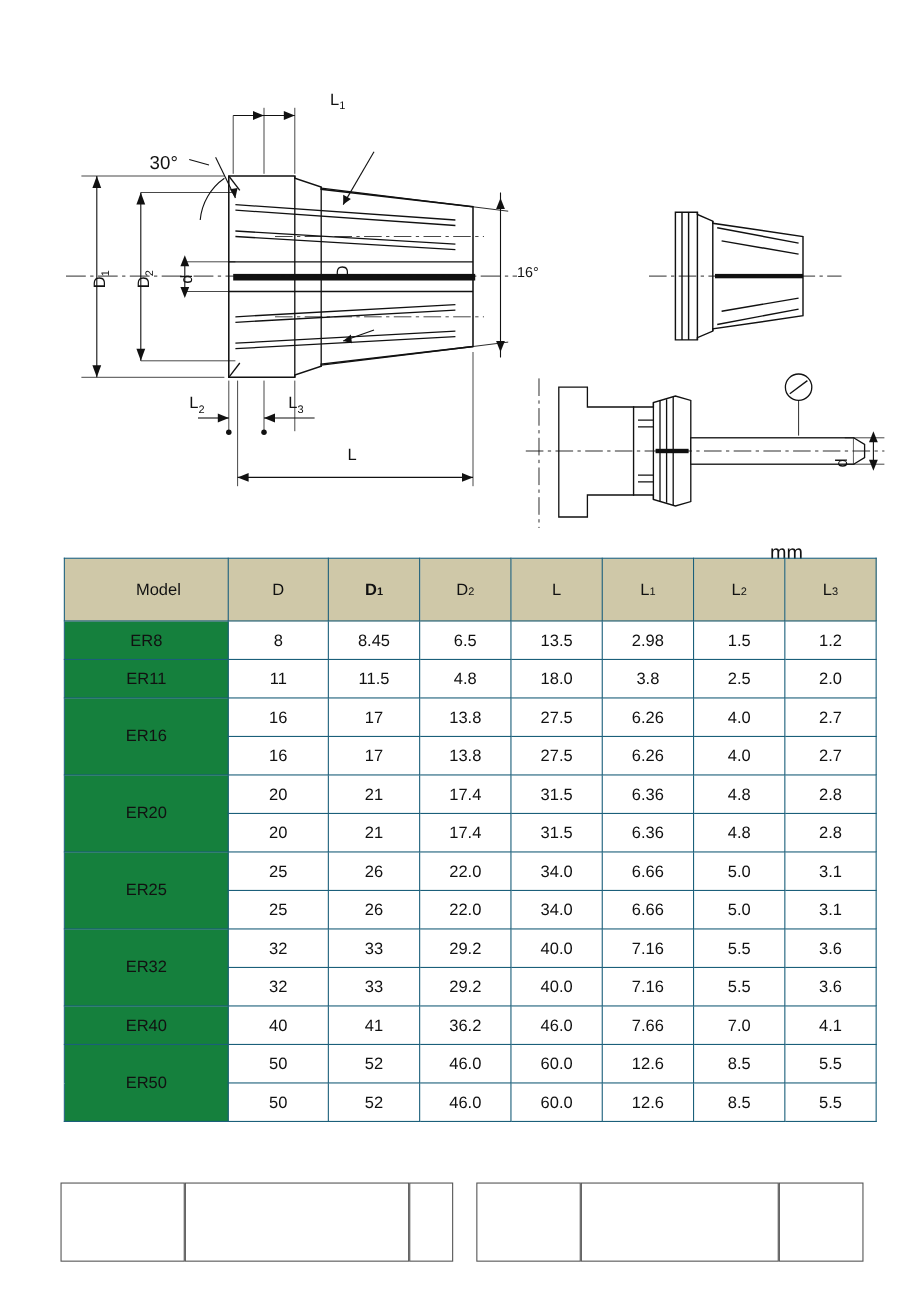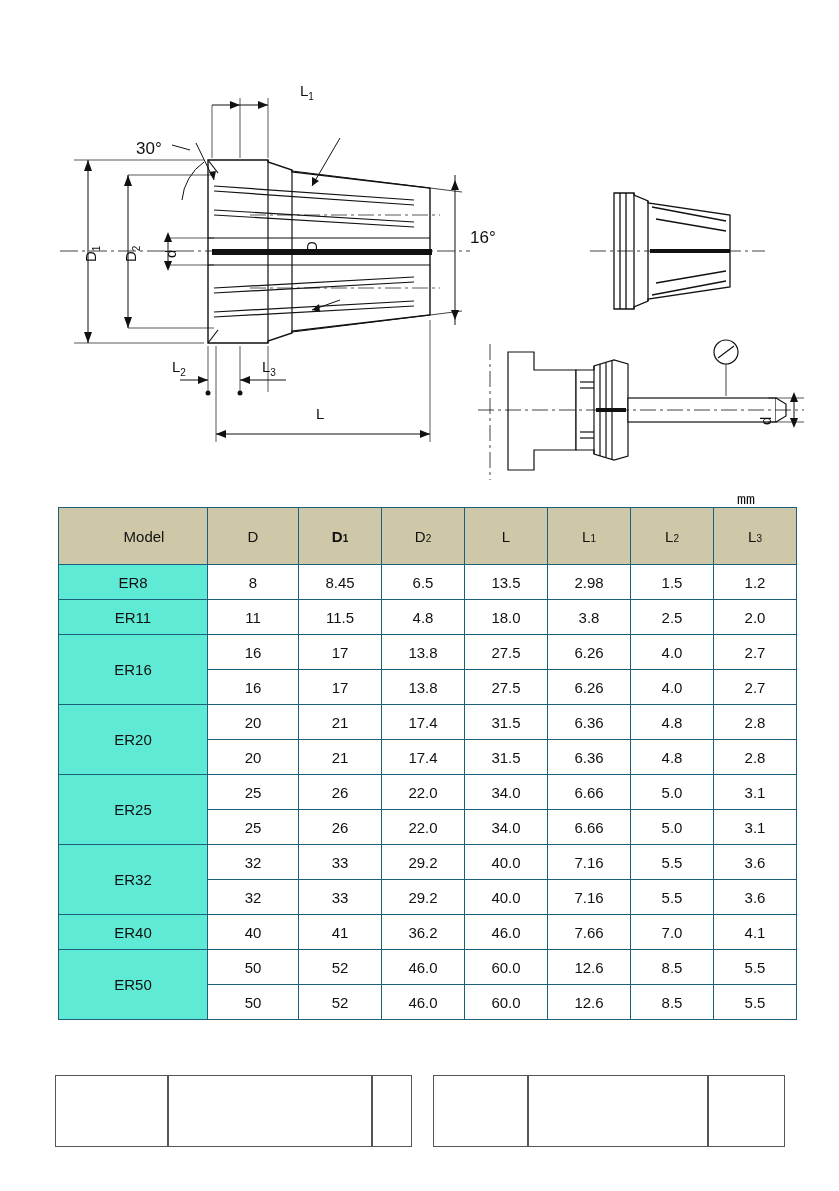--- a/index.html
+++ b/index.html
@@ -7,26 +7,26 @@
   .page{position:absolute;left:0;top:0;width:839px;height:1191px;}
 
   
   .drawing{position:absolute;left:0;top:0;width:839px;height:490px;}
   .lbl{position:absolute;font-size:15px;color:#111;white-space:nowrap;}
   .lbl sub{font-size:10px;}
   .vlbl{position:absolute;font-size:15px;color:#111;white-space:nowrap;transform:rotate(-90deg);transform-origin:left top;}
   .vlbl sub{font-size:10px;}
 
   
-  .mmlabel{position:absolute;right:84px;top:492px;font-size:15px;font-family:Liberation Mono, monospace;}
+  .mmlabel{position:absolute;right:109px;top:492px;font-size:18px;}
   table.spec{position:absolute;left:58px;top:507px;border-collapse:collapse;}
   table.spec td,table.spec th{border:1px solid #1b5f7a;font-size:15px;text-align:center;
       font-family:"Liberation Sans",sans-serif;font-weight:normal;color:#111;}
   table.spec th{background:#cfc8a8;height:54px;}
-  td.model{background:#5eead4;width:124px;}
+  td.model{background:#15803d;width:124px;}
   td.val{background:#fff;width:80px;height:32px;}
   .subn{font-size:10px;}
 
   
   .bottomboxes{position:absolute;left:55px;top:1075px;width:730px;height:72px;}
   .bbox{position:absolute;border:1px solid #555;box-sizing:border-box;height:72px;}
 </style>
 </head>
 <body>
 
@@ -123,21 +123,21 @@
 
         <line x1="216" y1="336" x2="216" y2="432" stroke="#111" stroke-width="0.7"></line>
         <line x1="430" y1="310" x2="430" y2="432" stroke="#111" stroke-width="0.7"></line>
         <line x1="216" y1="424" x2="430" y2="424" stroke="#111" stroke-width="1"></line>
         <polygon points="216,424 226,420 226,428" fill="#111" stroke="none"></polygon>
         <polygon points="430,424 420,420 420,428" fill="#111" stroke="none"></polygon>
       </g>
     </svg>
 
     <span class="lbl" style="left:136px;top:120px;font-size:17px;margin-top:19px;">30°</span>
-    <span class="lbl" style="left:470px;top:228px;font-size:17px;"><span>16°</span></span>
+    <span class="lbl" style="left:470px;top:240px;font-size:13px;"><span>16°</span></span>
 
     <span class="vlbl" style="left:82px;top:262px;"><span>D</span><sub>1</sub></span>
     <span class="vlbl" style="left:122px;top:262px;"><span>D</span><sub>2</sub></span>
     <span class="vlbl" style="left:162px;top:258px;"><span>d</span></span>
     <span class="vlbl" style="left:303px;top:252px;"><span>D</span></span>
 
     <span class="lbl" style="left:300px;top:82px;"><span>L</span><sub>1</sub></span>
     <span class="lbl" style="left:172px;top:358px;"><span>L</span><sub>2</sub></span>
     <span class="lbl" style="left:262px;top:358px;"><span>L</span><sub>3</sub></span>
     <span class="lbl" style="left:316px;top:405px;"><span>L</span></span>

